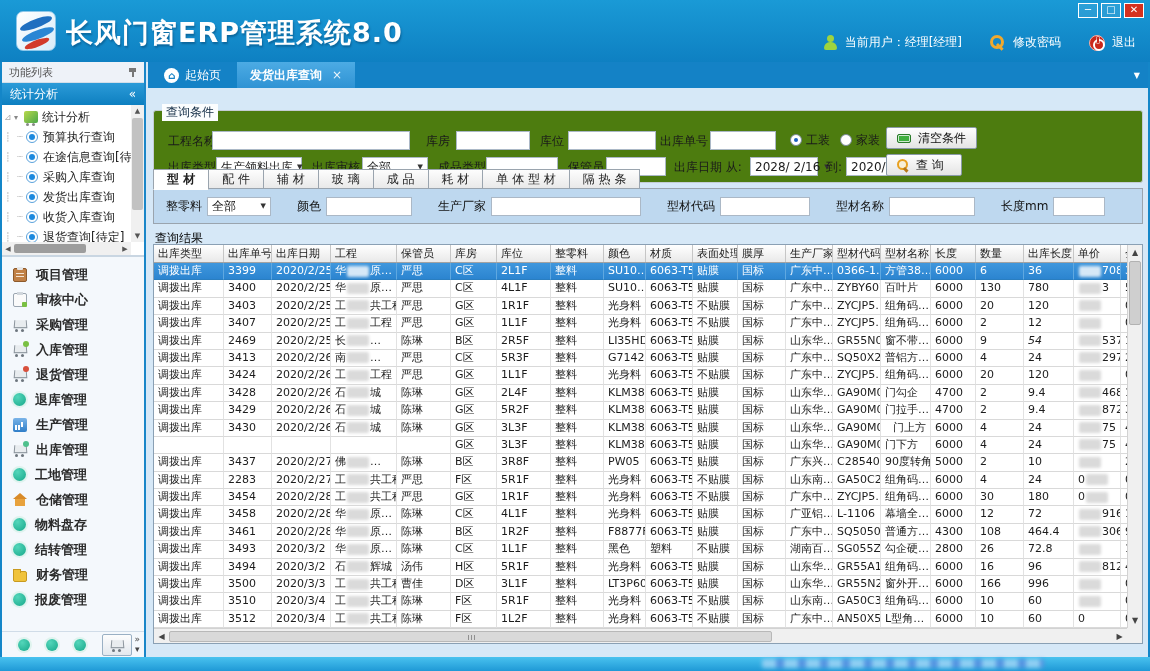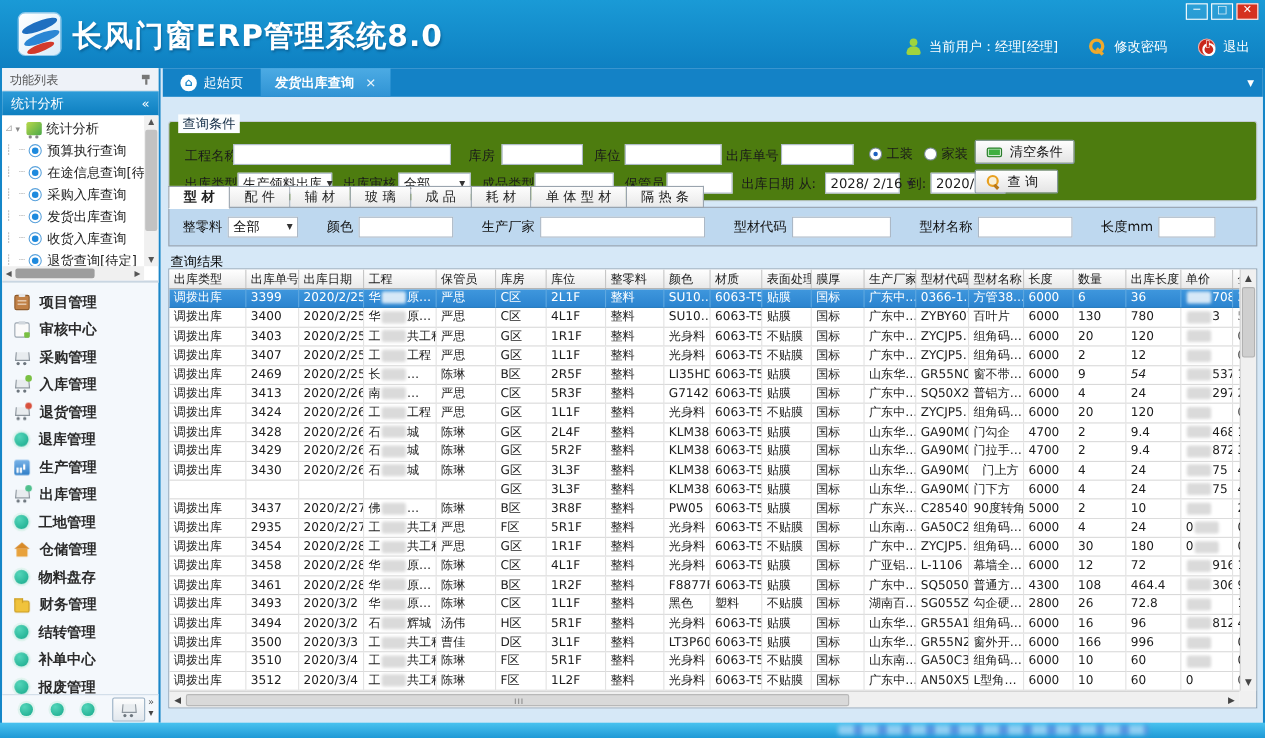--- a/index.html
+++ b/index.html
@@ -353,30 +353,26 @@
         </div>
         <div class="menu-item">
           <span class="mi mi-home"></span>
           <span>仓储管理</span>
         </div>
         <div class="menu-item">
           <span class="mi mi-dot"></span>
           <span>物料盘存</span>
         </div>
         <div class="menu-item">
+          <span class="mi mi-dot"></span>
+          <span>结转管理</span>
+        </div>
+        <div class="menu-item">
           <span class="mi mi-folder"></span>
           <span>财务管理</span>
-        </div>
-        <div class="menu-item">
-          <span class="mi mi-dot"></span>
-          <span>结转管理</span>
-        </div>
-        <div class="menu-item">
-          <span class="mi mi-dot"></span>
-          <span>补单中心</span>
         </div>
         <div class="menu-item">
           <span class="mi mi-dot"></span>
           <span>报废管理</span>
         </div>
       </div>
     <div id="side-bottom">
       <span class="sb-dot"></span>
       <span class="sb-dot"></span>
       <span class="sb-dot"></span>
@@ -774,21 +770,21 @@
             <div class="gc" style="width: 48px;">C28540B</div>
             <div class="gc" style="width: 50px;">90度转角</div>
             <div class="gc" style="width: 45px;">5000</div>
             <div class="gc" style="width: 48px;">2</div>
             <div class="gc" style="width: 50px;">10</div>
             <div class="gc" style="width: 47px;"><span class="redact"></span></div>
             <div class="gc" style="width: 30px;">216</div>
           </div>
           <div class="gr">
             <div class="gc" style="width: 70px;">调拨出库</div>
-            <div class="gc" style="width: 48px;">2935</div>
+            <div class="gc" style="width: 48px;">2283</div>
             <div class="gc" style="width: 59px;">2020/2/27</div>
             <div class="gc" style="width: 66px;">工<span class="redact"></span>共工程</div>
             <div class="gc" style="width: 54px;">严思</div>
             <div class="gc" style="width: 46px;">F区</div>
             <div class="gc" style="width: 54px;">5R1F</div>
             <div class="gc" style="width: 53px;">整料</div>
             <div class="gc" style="width: 42px;">光身料</div>
             <div class="gc" style="width: 47px;">6063-T5</div>
             <div class="gc" style="width: 45px;">不贴膜</div>
             <div class="gc" style="width: 48px;">国标</div>

